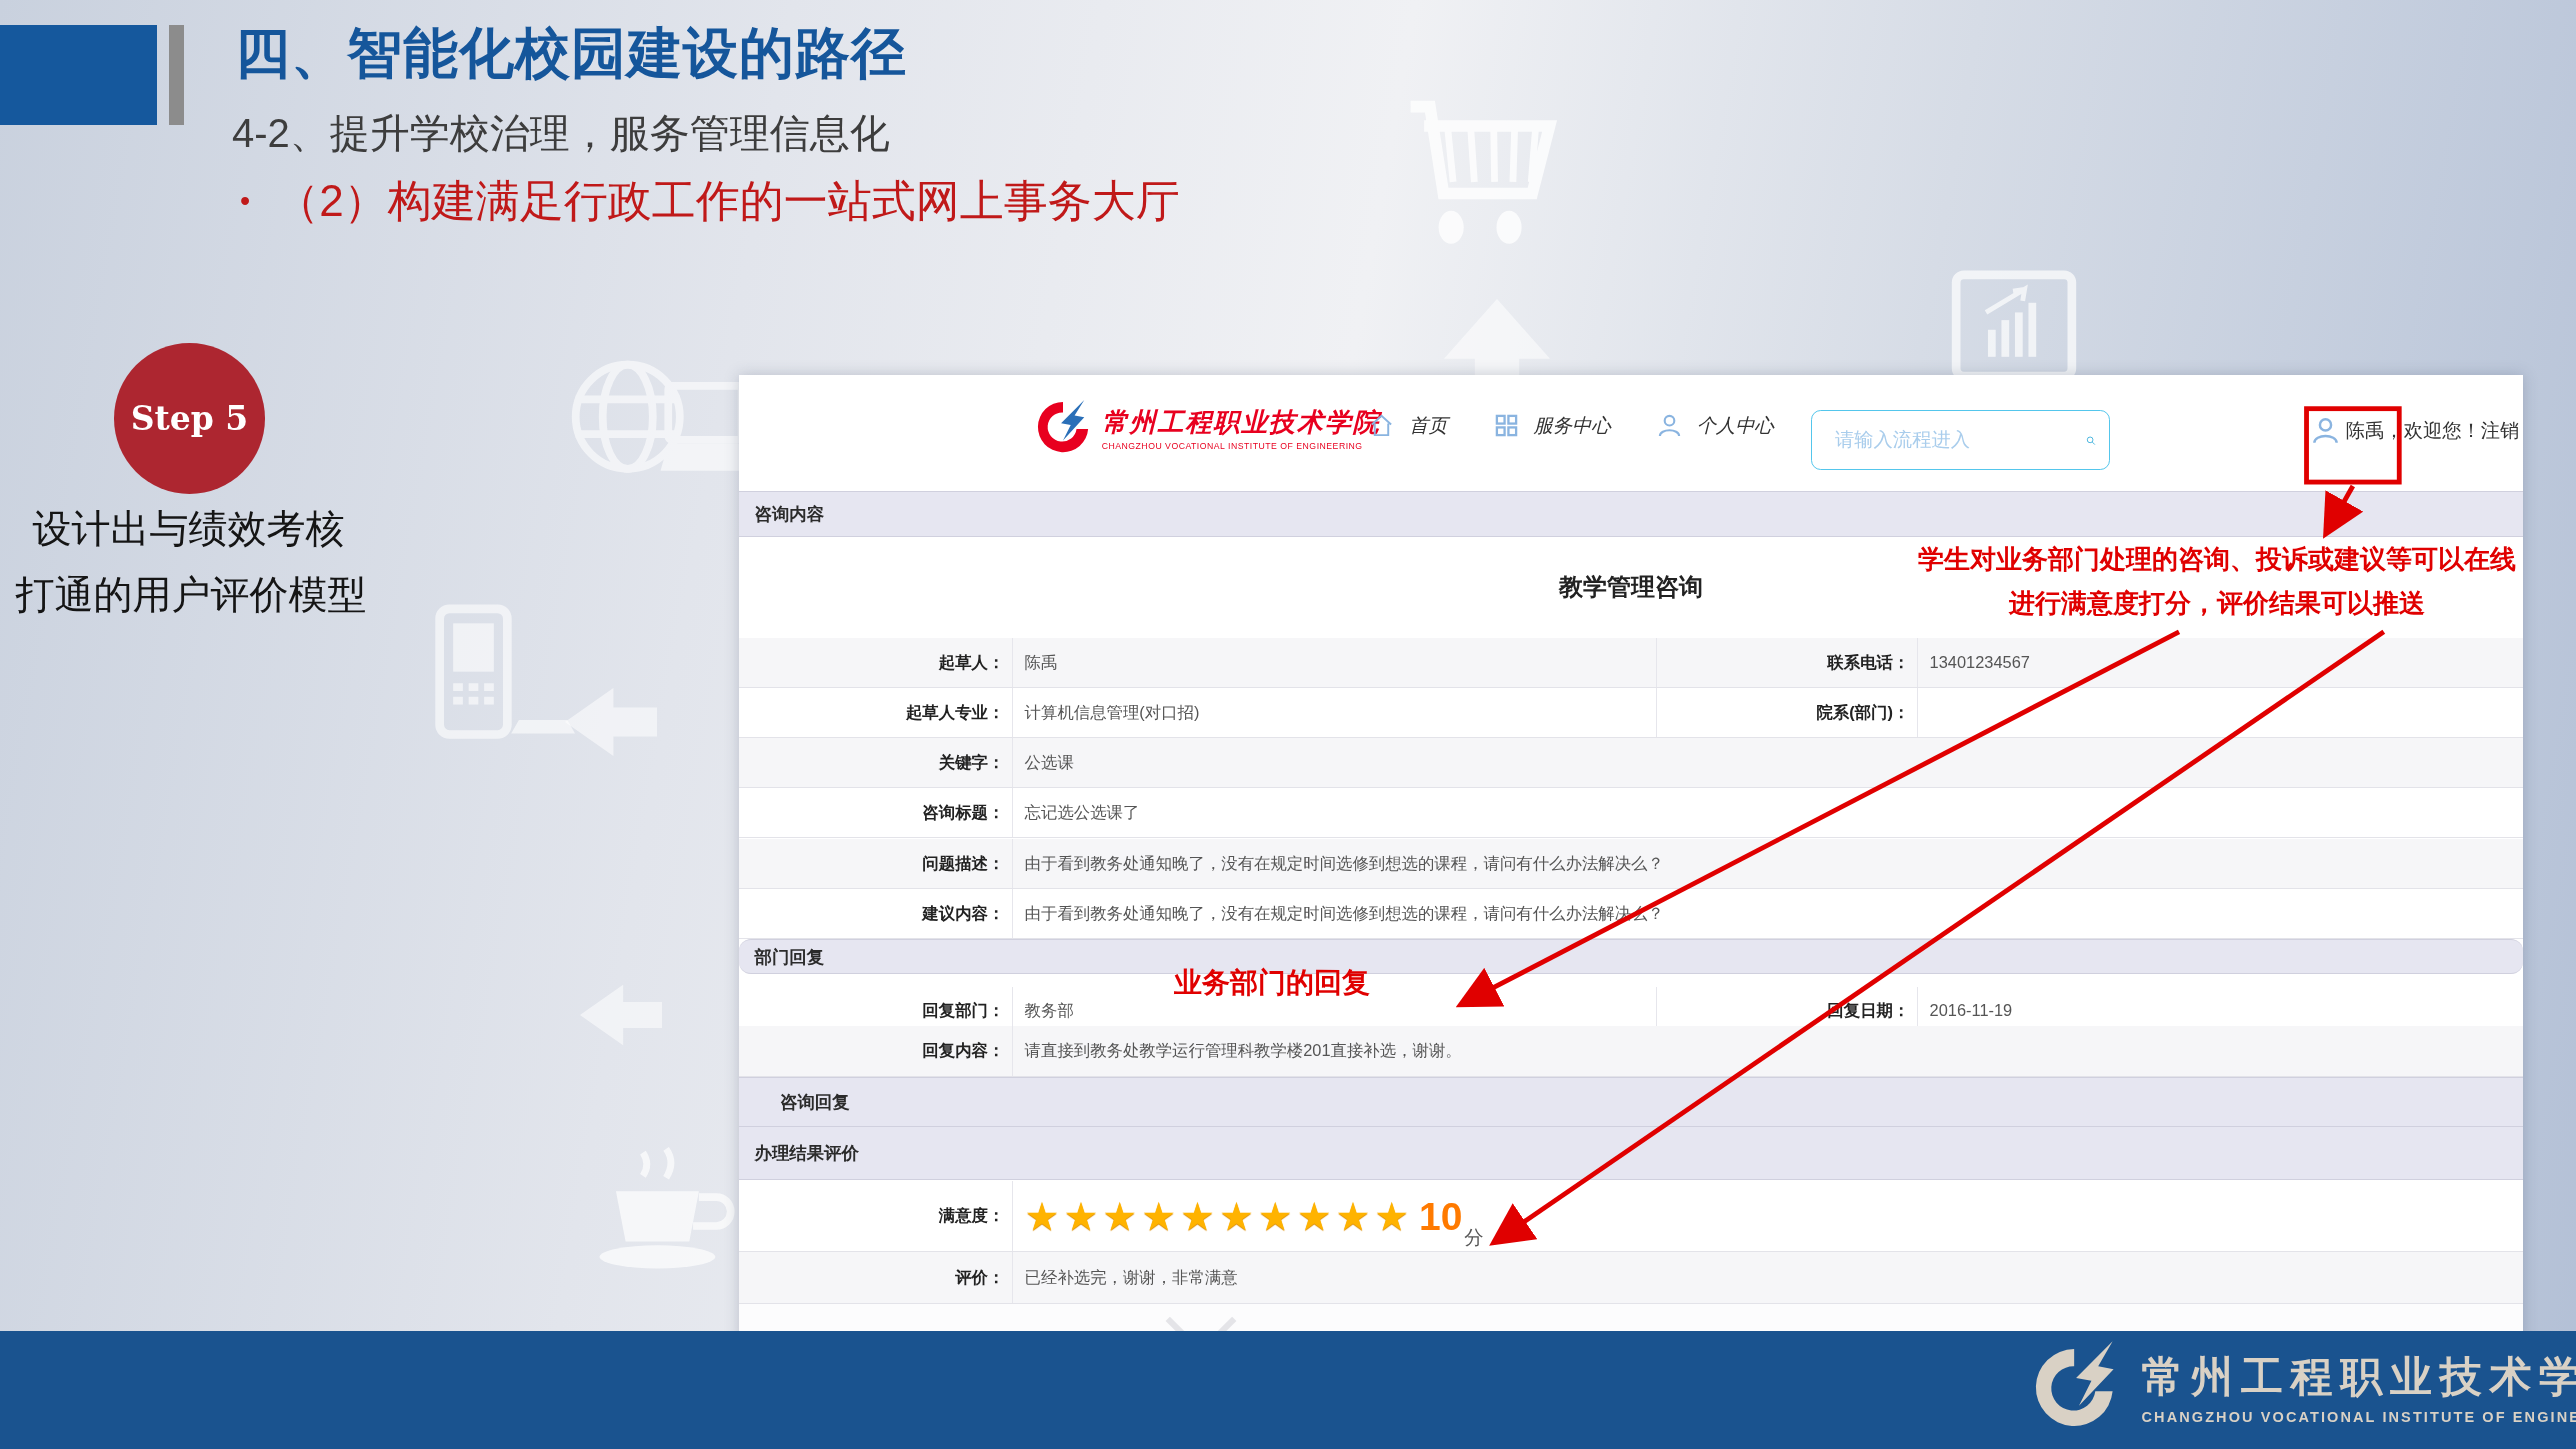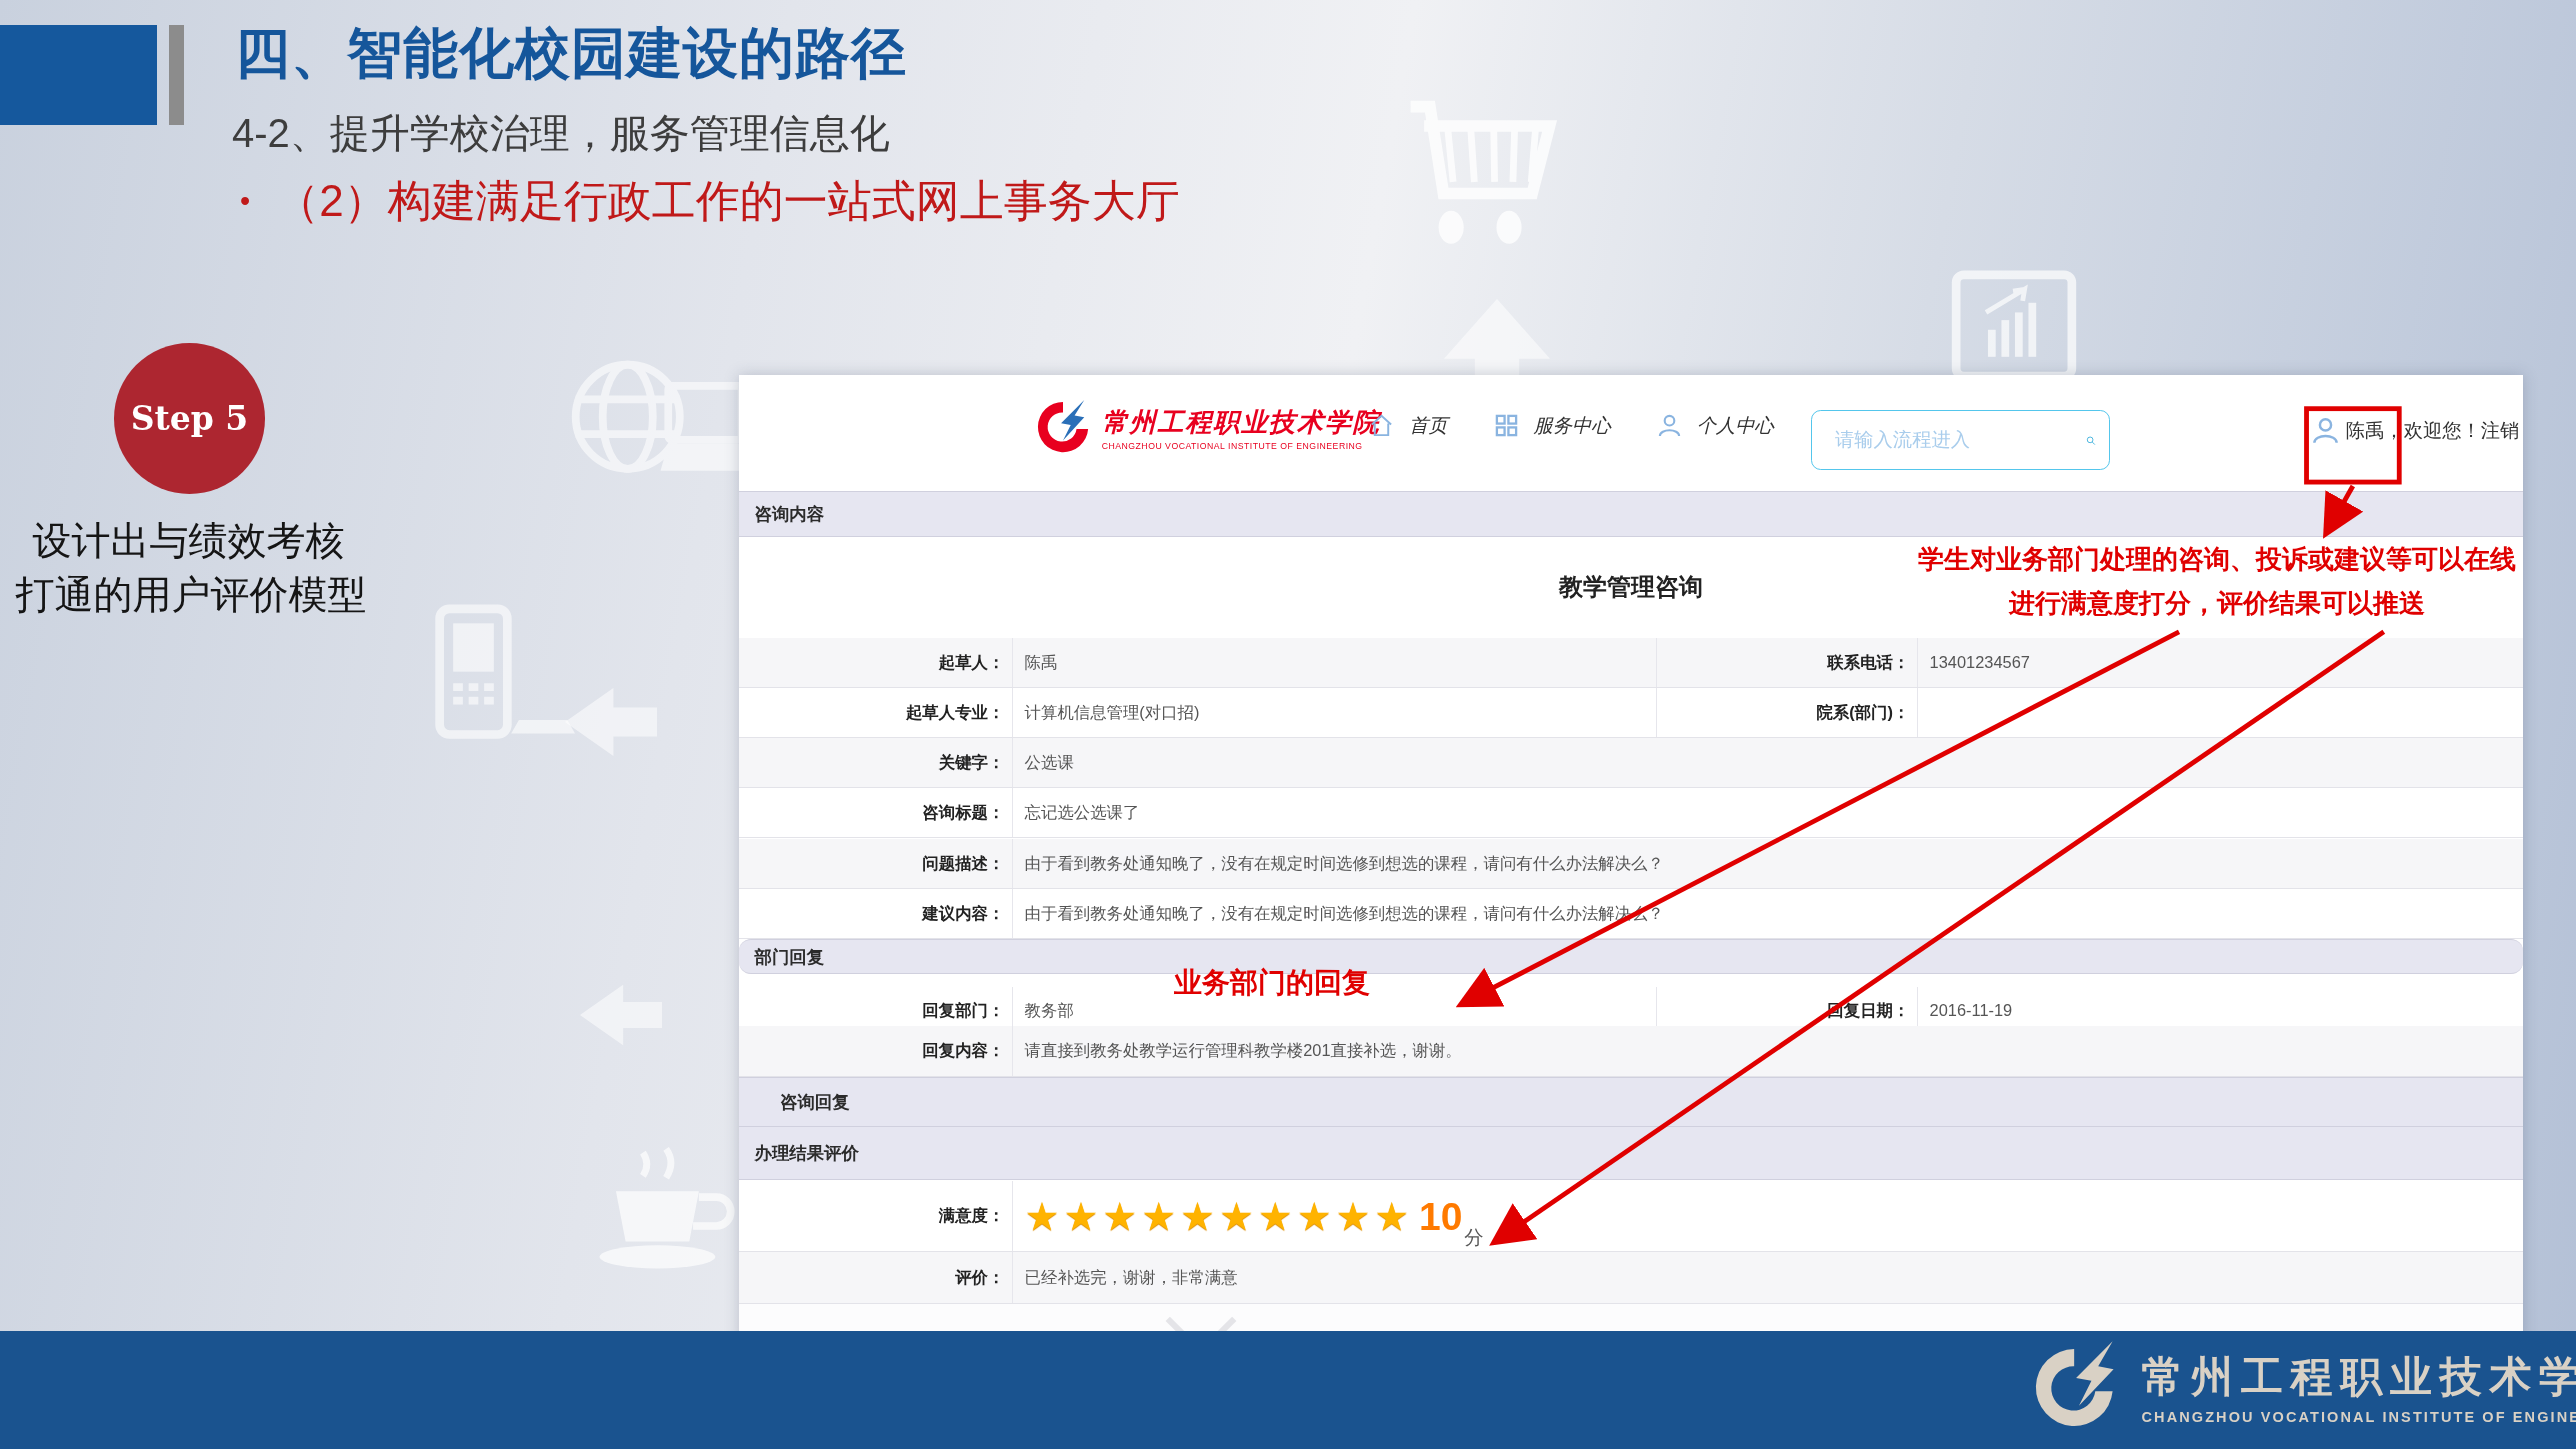--- a/index.html
+++ b/index.html
@@ -11,21 +11,21 @@
   .accent-blue{position:absolute;left:0;top:25px;width:157px;height:100px;background:#15589d;z-index:2;}
   .accent-gray{position:absolute;left:169px;top:25px;width:14.5px;height:100px;background:#8c8c8c;z-index:2;}
   .slide-title{position:absolute;left:216px;top:17.4px;font-size:55px;font-weight:bold;color:#15569b;z-index:2;letter-spacing:1px;margin-left:19px;}
   .slide-subtitle{position:absolute;left:232px;top:106px;font-size:40px;color:#3d3d3d;z-index:2;}
   .slide-bullet{position:absolute;left:240px;top:172px;font-size:44px;color:#c01919;z-index:2;display:flex;align-items:center;}
   .slide-bullet .dot{font-size:29px;margin-right:25px;color:#c01919;}
   
   .step-circle{position:absolute;left:114px;top:343px;width:151px;height:151px;border-radius:50%;
     background:#ad2630;display:flex;align-items:center;justify-content:center;z-index:2;}
   .step-circle span{color:#fff;font-family:"DejaVu Serif",serif;font-weight:bold;font-size:33px;}
-  .caption1{position:absolute;left:0px;top:502px;width:377px;text-align:center;font-size:39px;color:#151515;z-index:2;margin-top:12px;}
+  .caption1{position:absolute;left:0px;top:502px;width:377px;text-align:center;font-size:39px;color:#151515;z-index:2;}
   .caption2{position:absolute;left:0px;top:568px;width:382px;text-align:center;font-size:39px;color:#151515;z-index:2;}
   
   .portal{position:absolute;left:739px;top:375px;width:1784px;height:968px;background:#fff;z-index:2;
     box-shadow:0 0 13.5px rgba(60,70,100,.25);font-size:16.4px;}
   .p-abs{position:absolute;left:0;right:0;}
   .p-header{top:0;height:116px;background:#fff;}
   .p-logo{position:absolute;left:295px;top:23px;display:flex;align-items:center;}
   .p-logo-text{margin-left:9.7px;}
   .p-logo-cn{font-family:"DejaVu Serif",serif;font-style:italic;font-weight:bold;font-size:26px;color:#e8001f;letter-spacing:1.9px;}
   .p-logo-en{font-size:8.7px;color:#e8001f;letter-spacing:0.5px;margin-top:1.9px;}

